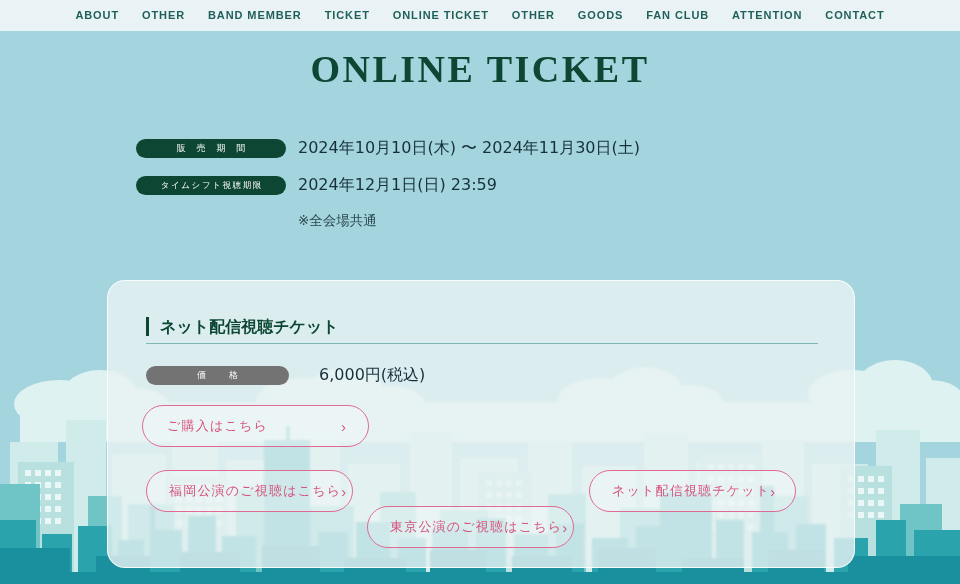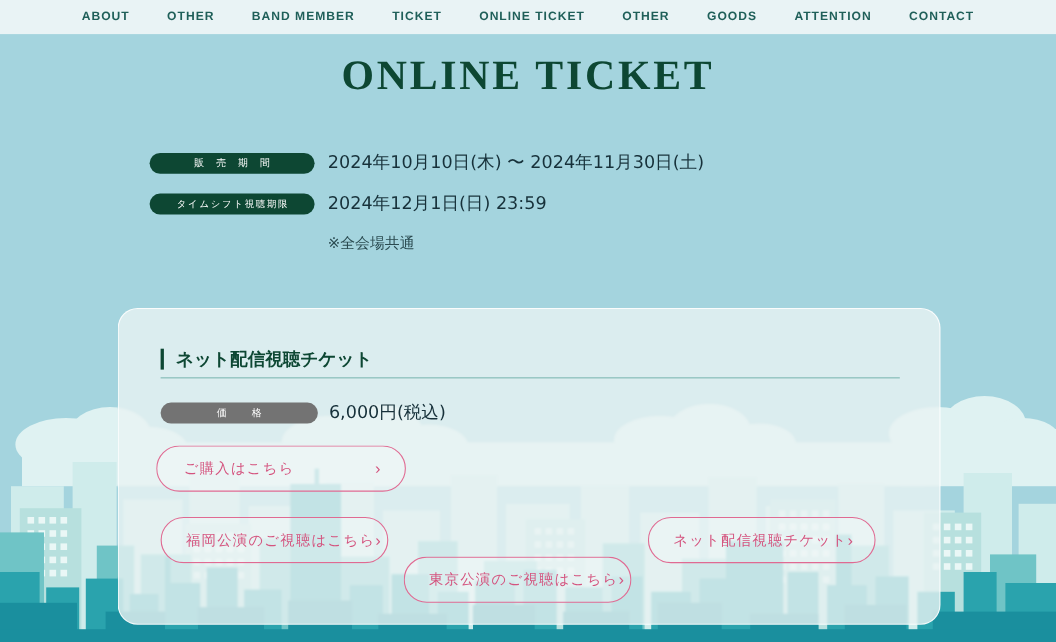--- a/index.html
+++ b/index.html
@@ -40,21 +40,21 @@
   #navbar {
     position: absolute;
     top: 0; left: 0;
     width: 960px;
     height: 31px;
     background: #e9f3f5;
     z-index: 30;
     display: flex;
     align-items: center;
     justify-content: center;
-    gap: 12px;
+    gap: 1px;
   }
   .nav-item {
     color: #1f5f59;
     font-size: 11px;
     font-weight: 700;
     letter-spacing: 0.9px;
     padding: 0 11px;
     text-decoration: none;
     white-space: nowrap;
     line-height: 31px;
@@ -166,21 +166,21 @@
     color: #fff;
     font-size: 9px;
     display: flex;
     align-items: center;
     justify-content: center;
     letter-spacing: 10px;
     text-indent: 10px;
     font-family: "DejaVu Sans", sans-serif;
   }
   #price-value {
-    margin-left: 10px;
+    margin-left: 30px;
     color: #17313a;
     font-size: 16px;
     font-family: "DejaVu Sans", sans-serif;
   }
 
   
   .pink-btn {
     position: absolute;
     border: 1.5px solid #e06a92;
     border-radius: 24px;
@@ -443,20 +443,21 @@
   </svg>
 
   <nav id="navbar">
     <a class="nav-item">ABOUT</a>
     <a class="nav-item">OTHER</a>
     <a class="nav-item">BAND MEMBER</a>
     <a class="nav-item">TICKET</a>
     <a class="nav-item">ONLINE TICKET</a>
     <a class="nav-item">OTHER</a>
     <a class="nav-item">GOODS</a>
+    <a class="nav-item">FAN CLUB</a>
     <a class="nav-item">ATTENTION</a>
     <a class="nav-item">CONTACT</a>
   </nav>
 
   <h1 id="page-title">ONLINE TICKET</h1>
 
   <div id="info-block">
 
     <div class="info-row">
       <span class="pill">販 売 期 間</span>

